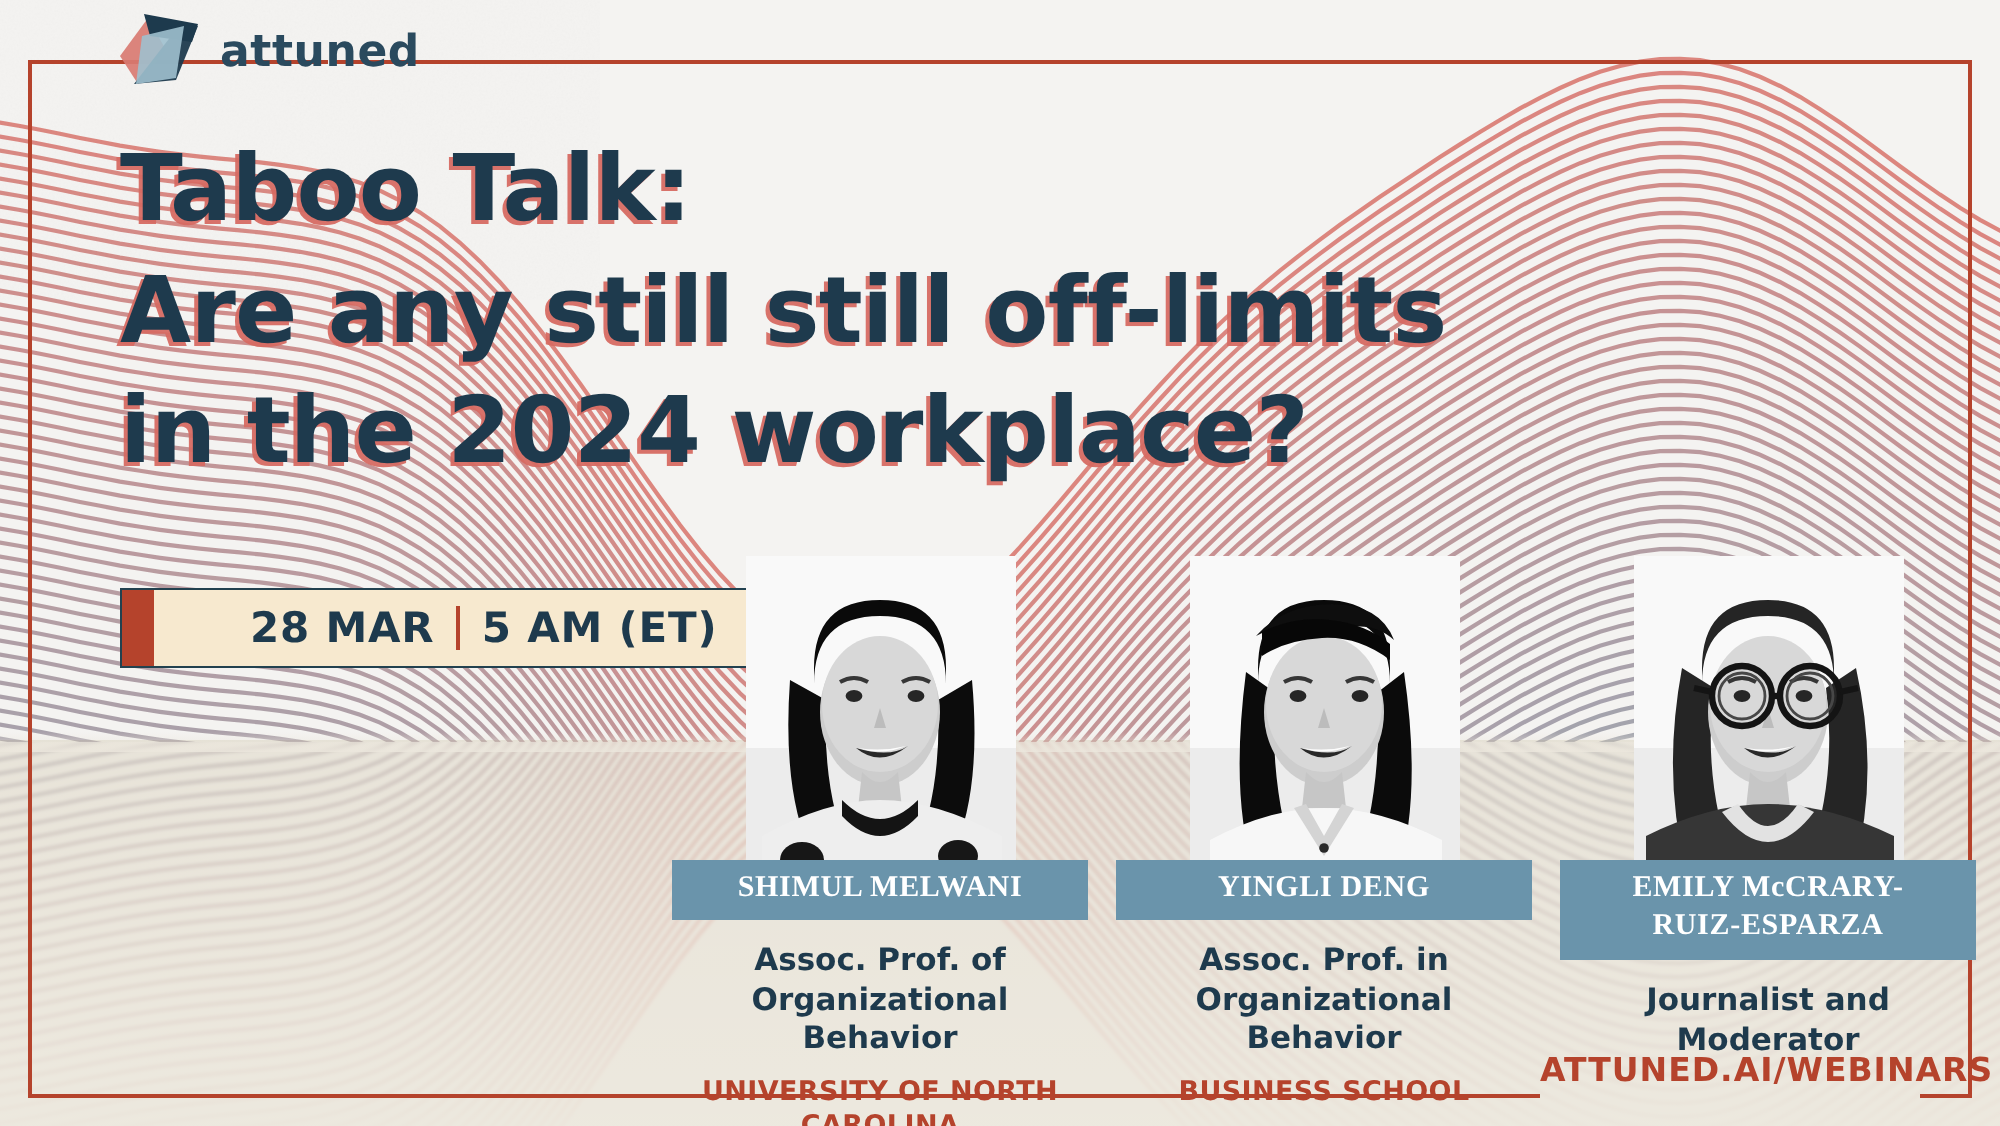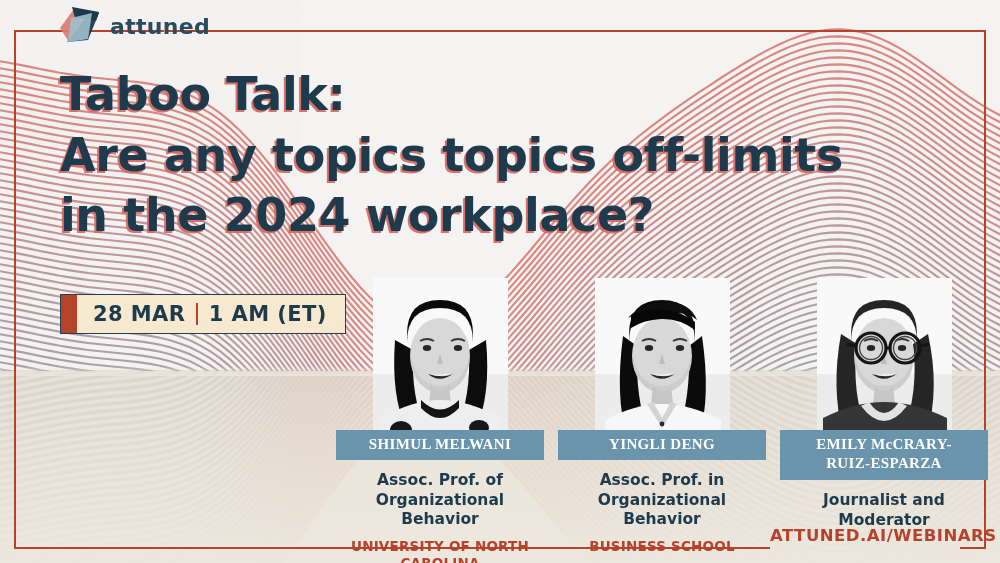--- a/index.html
+++ b/index.html
@@ -76,20 +76,21 @@
   }
   .headline-line { display:block; white-space:nowrap; }
 
   
   #date-badge {
     position:absolute; left:60px; top:294px;
     height:40px;
     display:flex; align-items:stretch;
     border:1.6px solid #22414f;
     background:#f7e9cf;
+    gap:32px;
   }
   #date-badge-accent { width:16px; background:#b5432c; }
   #date-badge-body {
     display:flex; align-items:center; gap:11px;
     padding:0 18px 0 16px;
     font-size:21px; font-weight:bold; letter-spacing:.4px;
     color:#1e3a4d;
     font-family:"DejaVu Sans", sans-serif;
   }
   #date-divider { width:1.6px; height:22px; background:#b5432c; }
@@ -326,30 +327,30 @@
       <polygon points="2,24 16,5 25,21 11,38" fill="#d97b72" opacity="0.92"></polygon>
       <polygon points="14,3 41,8 38,17 17,14" fill="#1d3a4d"></polygon>
       <polygon points="33,7 41,9 30,36 9,38" fill="#1d3a4d" opacity="0.95"></polygon>
       <polygon points="13,14 34,9 30,35 10,38" fill="#9fc0ce" opacity="0.9"></polygon>
     </svg>
     <span id="logo-word">attuned</span>
   </div>
 
   <h1 id="headline">
     <span class="headline-line">Taboo Talk:</span>
-    <span class="headline-line">Are any topics topics off-limits</span>
+    <span class="headline-line">Are any still still off-limits</span>
     <span class="headline-line">in the 2024 workplace?</span>
   </h1>
 
   <div id="date-badge">
     <div id="date-badge-accent"></div>
     <div id="date-badge-body">
       <span>28 MAR</span>
       <span id="date-divider"></span>
-      <span>1 AM (ET)</span>
+      <span>5 AM (ET)</span>
     </div>
   </div>
 
   <div id="speakers">
       <div class="speaker">
         <div class="photo-wrap">
   <svg class="photo" width="135" height="165" viewBox="0 0 135 165" aria-hidden="true">
     <rect width="135" height="165" fill="#fbfbfb"></rect>
     <rect y="0" width="135" height="96" fill="#f2f2f2"></rect>
     <rect y="96" width="135" height="69" fill="#e6e6e6"></rect>

